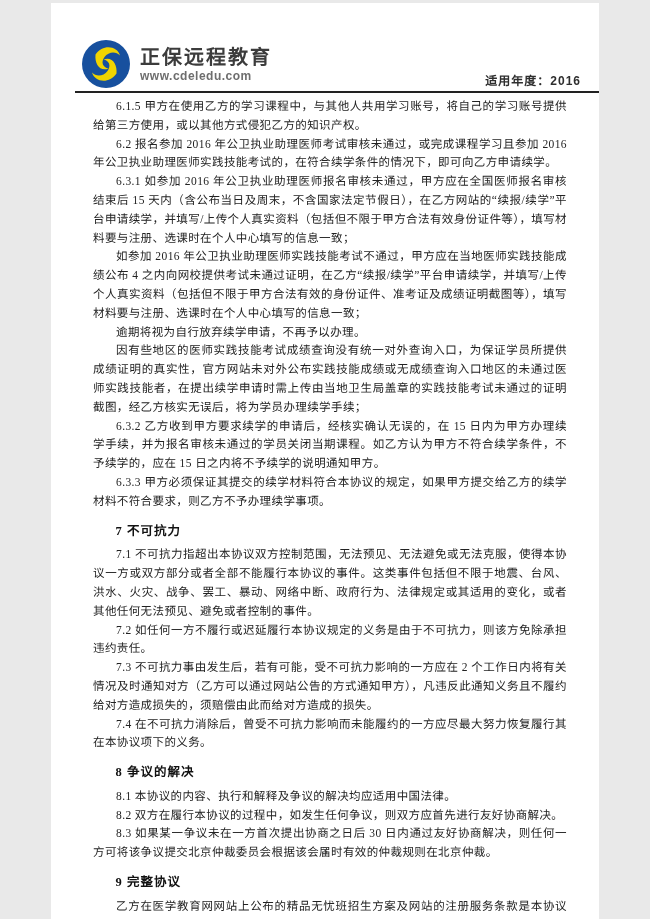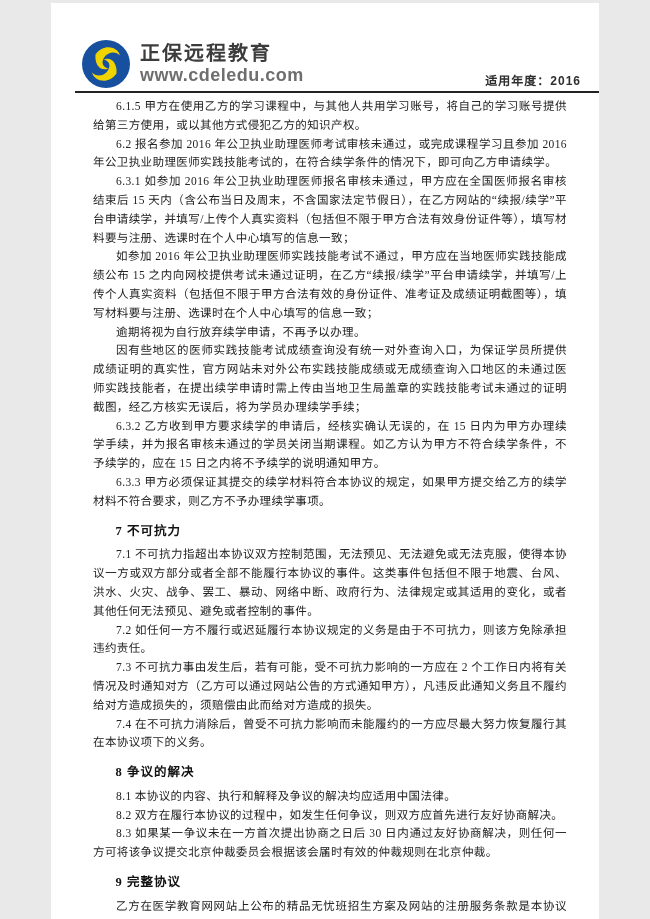--- a/index.html
+++ b/index.html
@@ -16,21 +16,21 @@
   }
   .brand { display:flex; align-items:center; }
   .logo-mark { width:50px; height:50px; flex:0 0 auto; }
   .brand-text { margin-left:9px; }
   .brand-name {
     font-family:"Liberation Sans","DejaVu Sans",sans-serif;
     font-weight:bold; font-size:20px; letter-spacing:2px; color:#3c3c3c; line-height:1.15;
   }
   .brand-url {
     font-family:"Liberation Sans","DejaVu Sans",sans-serif;
-    font-weight:bold; font-size:18px; color:#6e6e6e; letter-spacing:0.5px;
+    font-weight:bold; font-size:12px; color:#6e6e6e; letter-spacing:0.5px;
   }
   .year-label {
     font-family:"Liberation Sans","DejaVu Sans",sans-serif;
     font-weight:bold; font-size:12px; color:#2e2e2e; padding-bottom:1px; letter-spacing:1px;
   }
   .header-rule {
     position:absolute; top:88px; left:24px; right:0;
     border-bottom:2px solid #222222;
   }
   
@@ -72,21 +72,21 @@
     </div>
     <div class="year-label">适用年度：2016</div>
   </div>
 
   <div class="header-rule"></div>
 
   <div class="doc-body">
       <p class="para">6.1.5 甲方在使用乙方的学习课程中，与其他人共用学习账号，将自己的学习账号提供给第三方使用，或以其他方式侵犯乙方的知识产权。</p>
       <p class="para">6.2 报名参加 2016 年公卫执业助理医师考试审核未通过，或完成课程学习且参加 2016 年公卫执业助理医师实践技能考试的，在符合续学条件的情况下，即可向乙方申请续学。</p>
       <p class="para">6.3.1 如参加 2016 年公卫执业助理医师报名审核未通过，甲方应在全国医师报名审核结束后 15 天内（含公布当日及周末，不含国家法定节假日），在乙方网站的“续报/续学”平台申请续学，并填写/上传个人真实资料（包括但不限于甲方合法有效身份证件等），填写材料要与注册、选课时在个人中心填写的信息一致；</p>
-      <p class="para">如参加 2016 年公卫执业助理医师实践技能考试不通过，甲方应在当地医师实践技能成绩公布 15 之内向网校提供考试未通过证明，在乙方“续报/续学”平台申请续学，并填写/上传个人真实资料（包括但不限于甲方合法有效的身份证件、准考证及成绩证明截图等），填写材料要与注册、选课时在个人中心填写的信息一致；</p>
+      <p class="para">如参加 2016 年公卫执业助理医师实践技能考试不通过，甲方应在当地医师实践技能成绩公布 4 之内向网校提供考试未通过证明，在乙方“续报/续学”平台申请续学，并填写/上传个人真实资料（包括但不限于甲方合法有效的身份证件、准考证及成绩证明截图等），填写材料要与注册、选课时在个人中心填写的信息一致；</p>
       <p class="para">逾期将视为自行放弃续学申请，不再予以办理。</p>
       <p class="para">因有些地区的医师实践技能考试成绩查询没有统一对外查询入口，为保证学员所提供成绩证明的真实性，官方网站未对外公布实践技能成绩或无成绩查询入口地区的未通过医师实践技能者，在提出续学申请时需上传由当地卫生局盖章的实践技能考试未通过的证明截图，经乙方核实无误后，将为学员办理续学手续；</p>
       <p class="para">6.3.2 乙方收到甲方要求续学的申请后，经核实确认无误的，在 15 日内为甲方办理续学手续，并为报名审核未通过的学员关闭当期课程。如乙方认为甲方不符合续学条件，不予续学的，应在 15 日之内将不予续学的说明通知甲方。</p>
       <p class="para">6.3.3 甲方必须保证其提交的续学材料符合本协议的规定，如果甲方提交给乙方的续学材料不符合要求，则乙方不予办理续学事项。</p>
       <h3 class="sec-heading">7  不可抗力</h3>
       <p class="para">7.1 不可抗力指超出本协议双方控制范围，无法预见、无法避免或无法克服，使得本协议一方或双方部分或者全部不能履行本协议的事件。这类事件包括但不限于地震、台风、洪水、火灾、战争、罢工、暴动、网络中断、政府行为、法律规定或其适用的变化，或者其他任何无法预见、避免或者控制的事件。</p>
       <p class="para">7.2 如任何一方不履行或迟延履行本协议规定的义务是由于不可抗力，则该方免除承担违约责任。</p>
       <p class="para">7.3 不可抗力事由发生后，若有可能，受不可抗力影响的一方应在 2 个工作日内将有关情况及时通知对方（乙方可以通过网站公告的方式通知甲方），凡违反此通知义务且不履约给对方造成损失的，须赔偿由此而给对方造成的损失。</p>
       <p class="para">7.4 在不可抗力消除后，曾受不可抗力影响而未能履约的一方应尽最大努力恢复履行其在本协议项下的义务。</p>
       <h3 class="sec-heading">8  争议的解决</h3>

